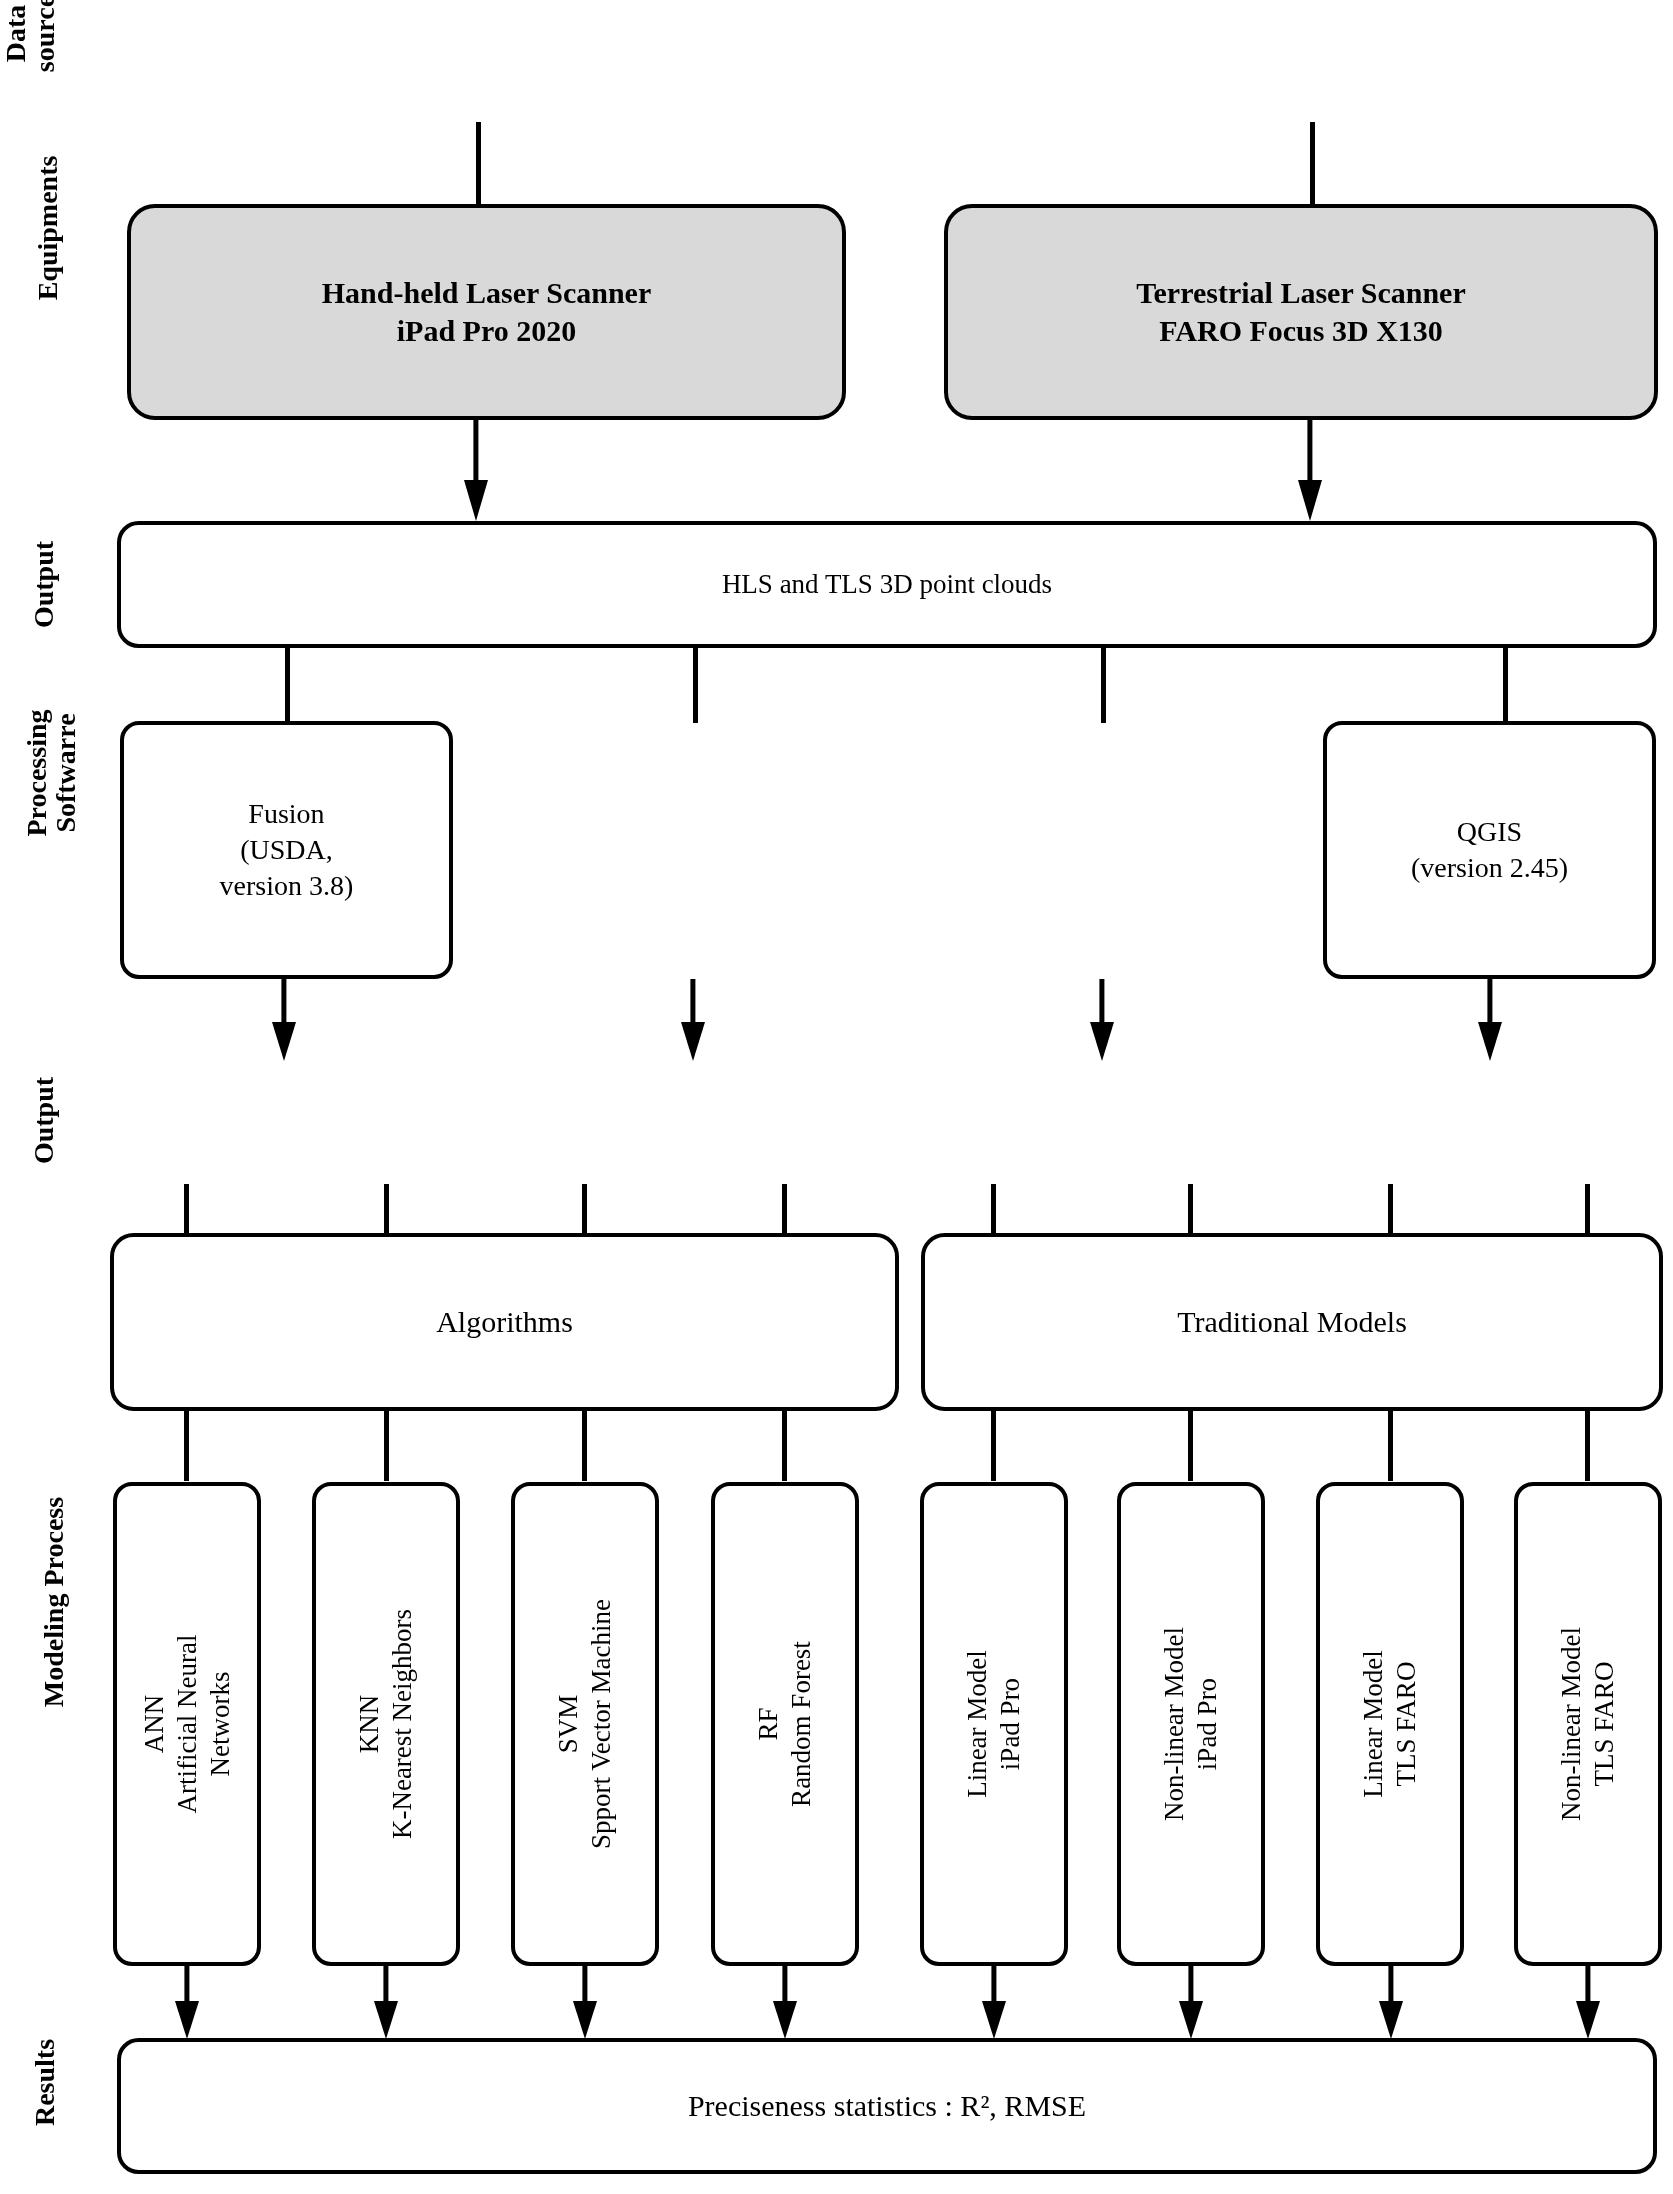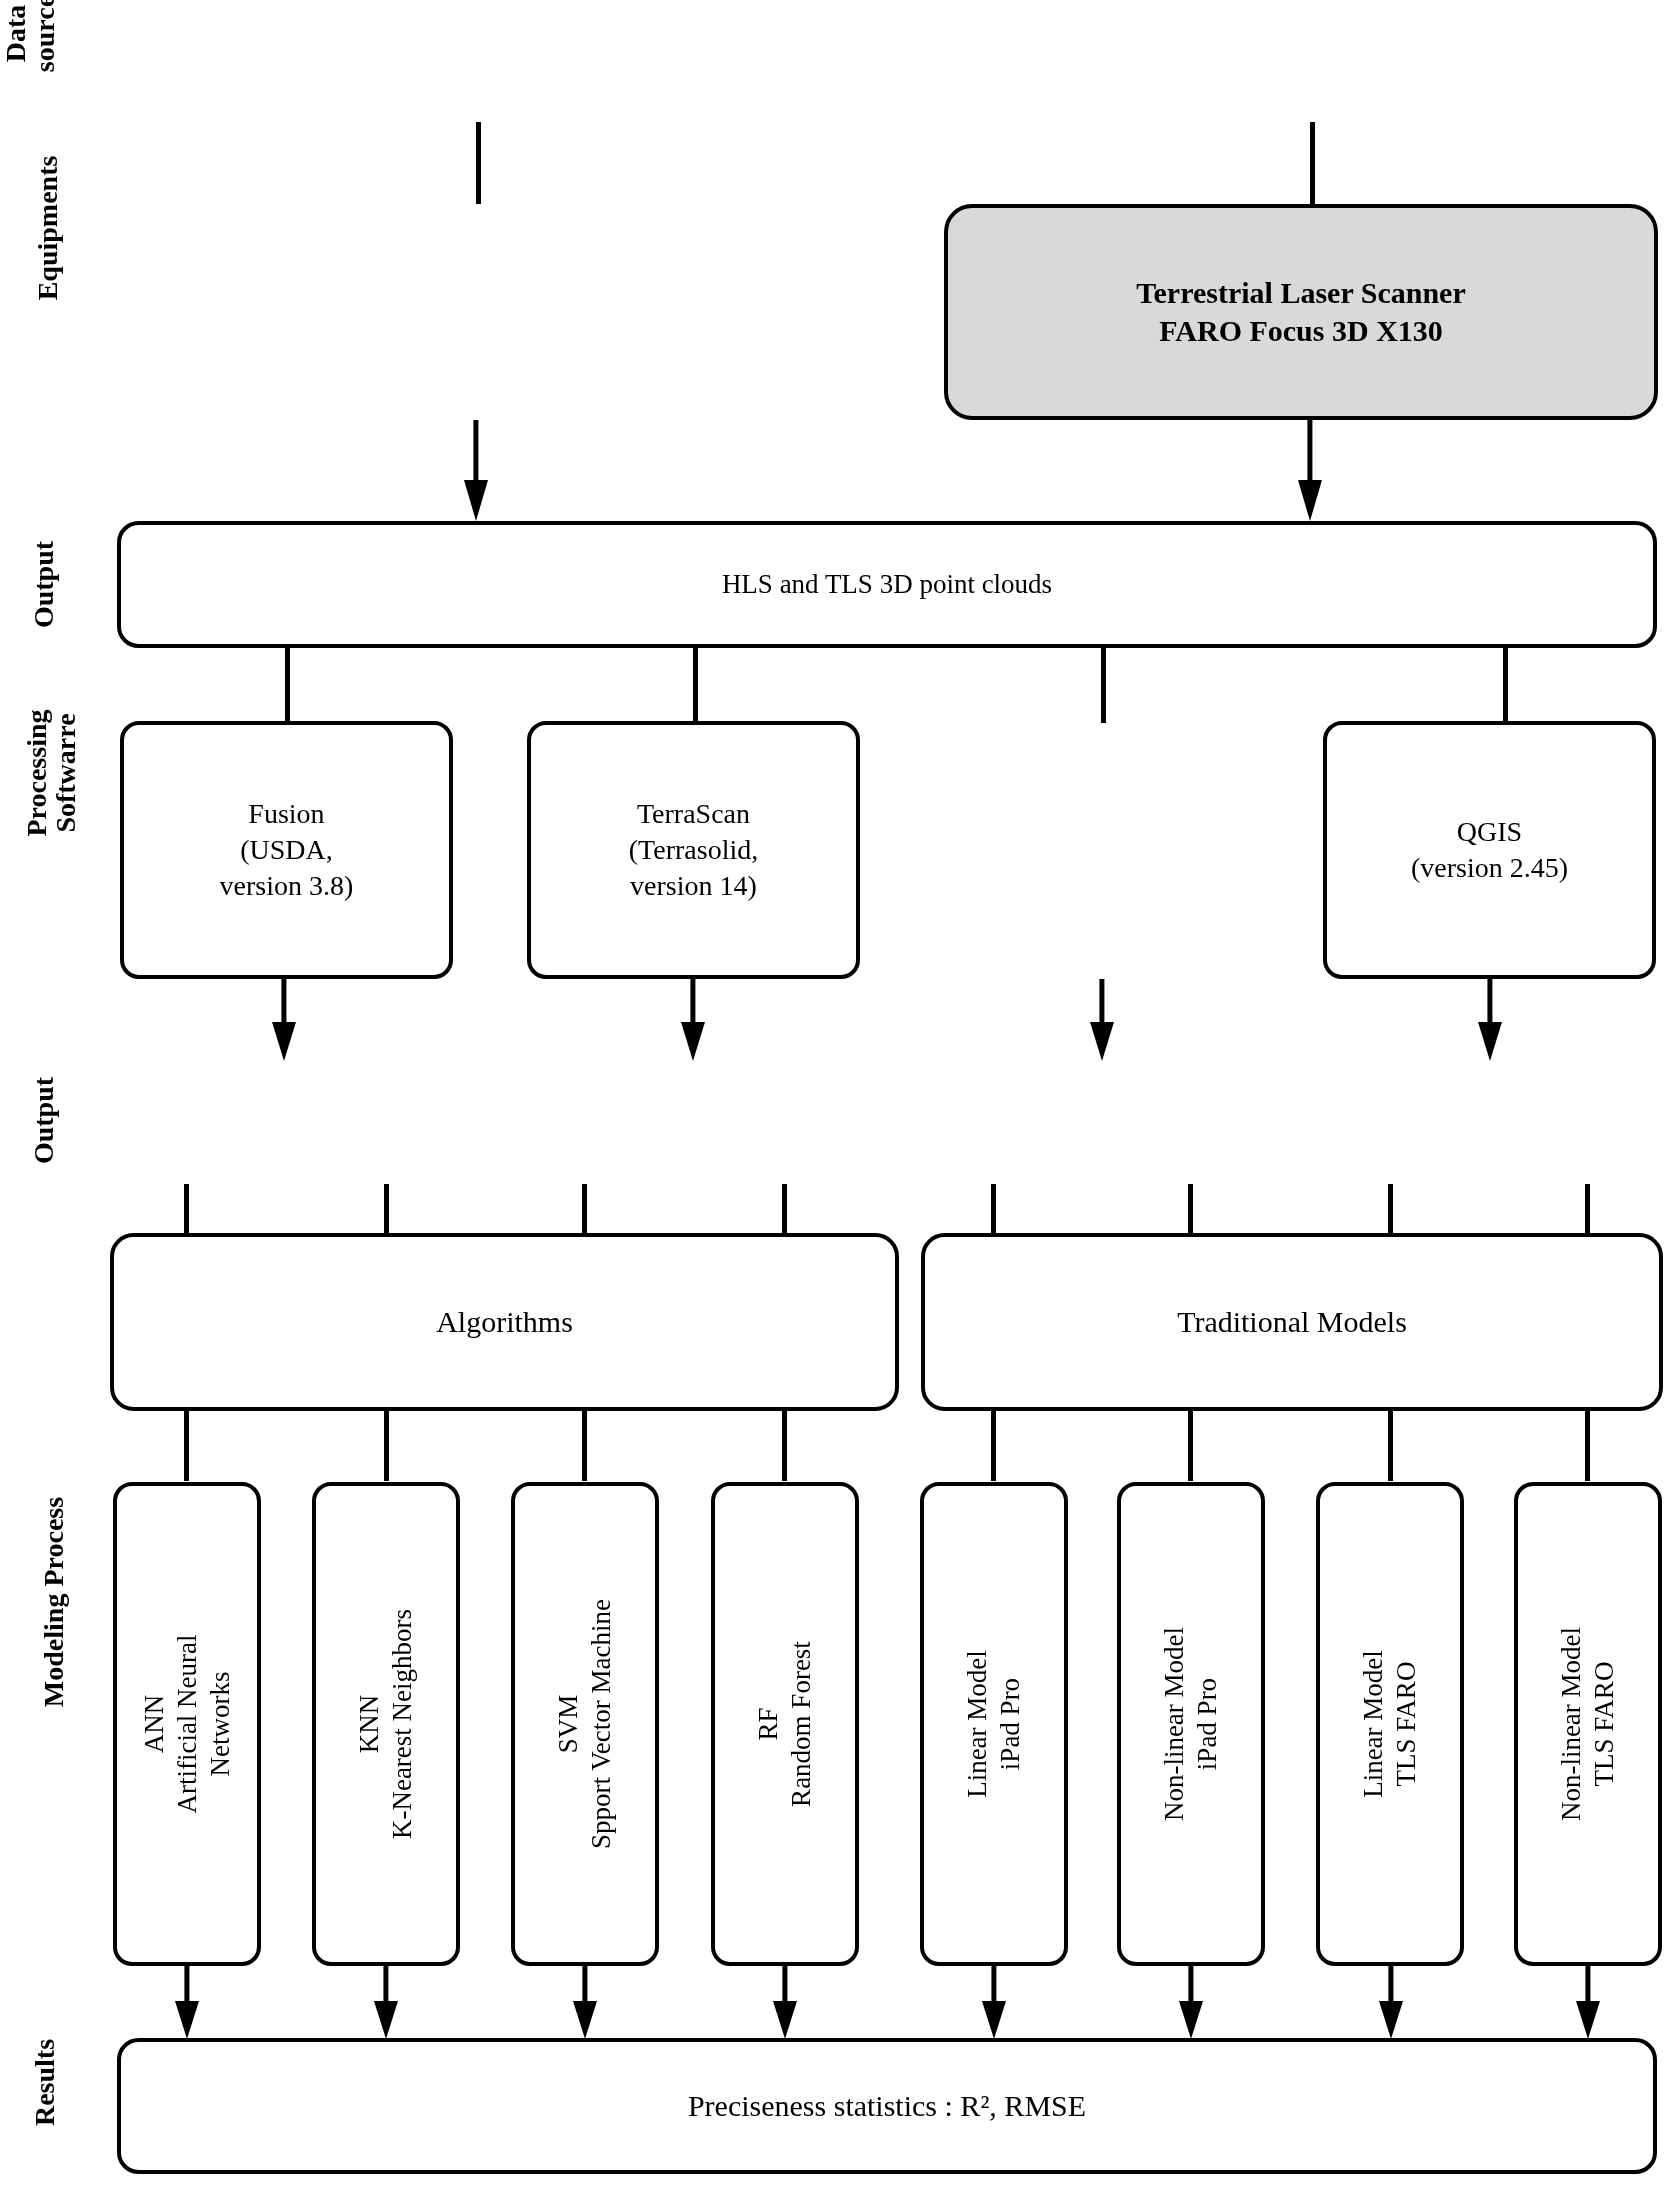--- a/index.html
+++ b/index.html
@@ -108,20 +108,24 @@
   </div>
 
   <div class="rowlabel" style="left:-42px; top:2038px; width:174px; height:89px; transform:rotate(-90deg); font-size:28px;">
     <span>Results</span>
   </div>
 
 
   <div class="vline" style="left:476px; top:122px; width:5.2px; height:82px;"></div>
   <div class="vline" style="left:1310px; top:122px; width:5.2px; height:82px;"></div>
 
+  <div class="box gray bold" style="left:127px; top:204px; width:719px; height:216px; border-radius:28px; font-size:30px;">
+    <span>Hand-held  Laser Scanner
+iPad Pro 2020</span>
+  </div>
 
   <div class="box gray bold" style="left:944px; top:204px; width:714px; height:216px; border-radius:28px; font-size:30px;">
     <span>Terrestrial Laser Scanner
 FARO Focus 3D X130</span>
   </div>
 
   <div class="arrow" style="left:463px; top:420px; width:26px; height:101px;">
     <div class="stem" style="width:5.2px; height:70px;"></div>
     <div class="head" style="border-top:41px solid #000;"></div>
   </div>
@@ -136,25 +140,20 @@
 
   <div class="vline" style="left:285px; top:648px; width:5.2px; height:75px;"></div>
   <div class="vline" style="left:693px; top:648px; width:5.2px; height:75px;"></div>
   <div class="vline" style="left:1101px; top:648px; width:5.2px; height:75px;"></div>
   <div class="vline" style="left:1503px; top:648px; width:5.2px; height:75px;"></div>
 
   <div class="box small-r" style="left:120px; top:721px; width:333px; height:258px; font-size:28px;">
     <span>Fusion
 (USDA,
 version 3.8)</span>
-  </div>
-  <div class="box small-r" style="left:527px; top:721px; width:333px; height:258px; font-size:28px;">
-    <span>TerraScan
-(Terrasolid,
-version 14)</span>
   </div>
   <div class="box small-r" style="left:1323px; top:721px; width:333px; height:258px; font-size:28px;">
     <span>QGIS
 (version 2.45)</span>
   </div>
 
   <div class="arrow" style="left:271px; top:979px; width:26px; height:82px;">
     <div class="stem" style="width:5.2px; height:53px;"></div>
     <div class="head" style="border-top:39px solid #000;"></div>
   </div>

